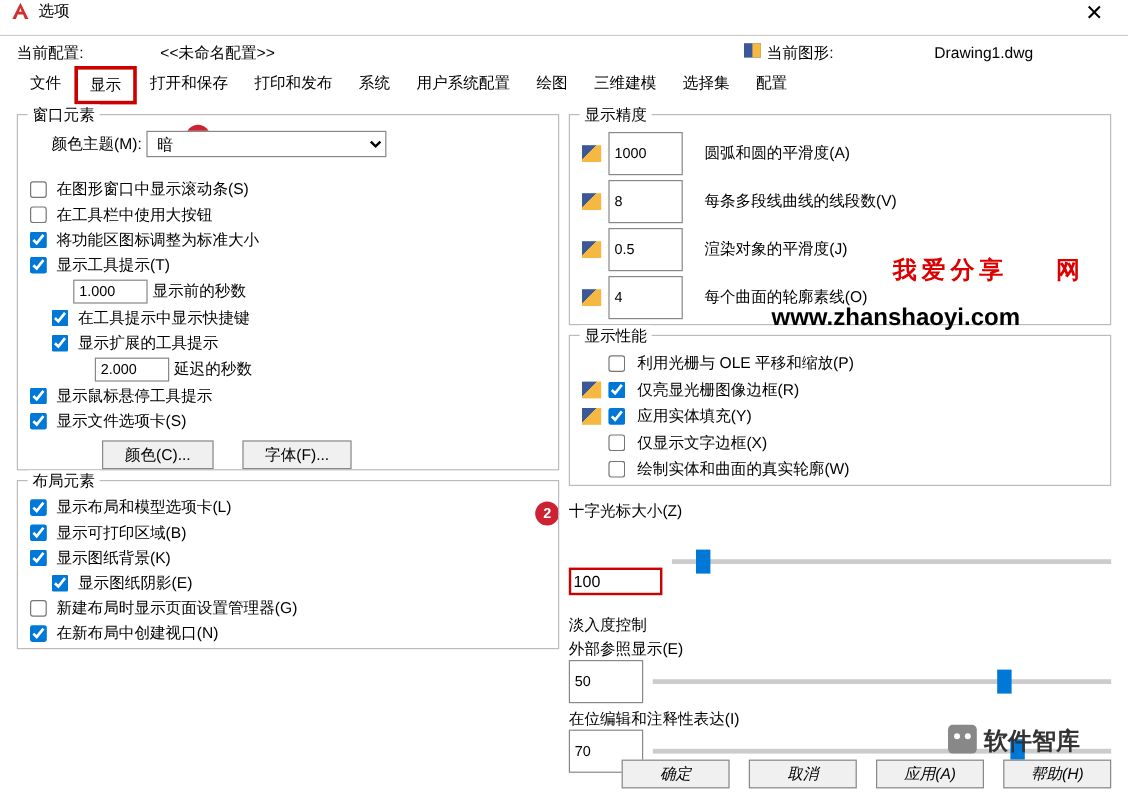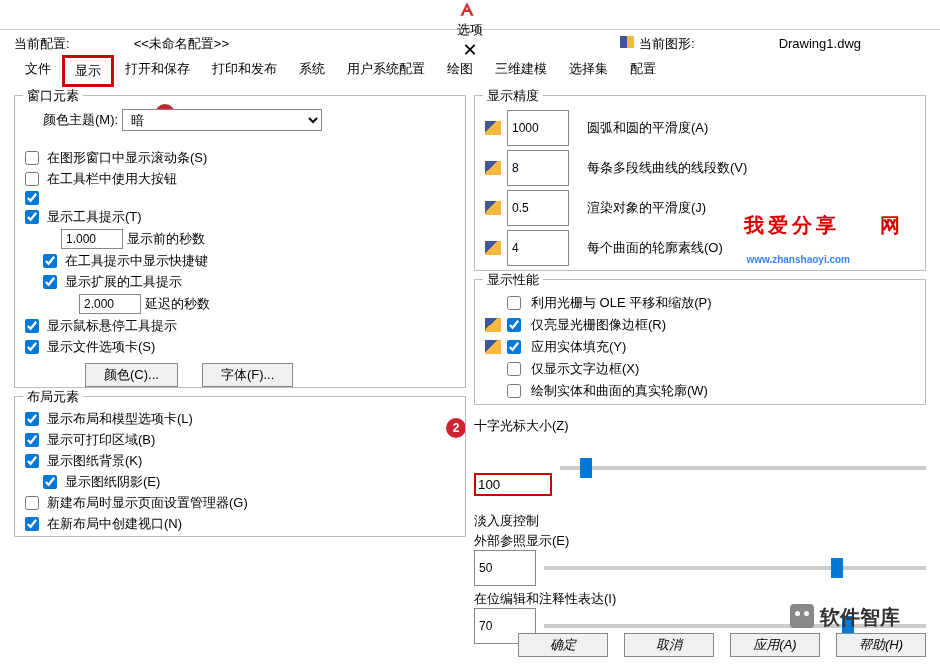--- a/index.html
+++ b/index.html
@@ -1,17 +1,17 @@
 <!DOCTYPE html>
 <html><head>
 <meta charset="utf-8">
 <style>
 * { box-sizing: border-box; margin: 0; padding: 0; font-family: "Microsoft YaHei", "SimSun", sans-serif; }
 body { background: #fff; width: 940px; height: 667px; font-size: 13px; color: #000; overflow: hidden; position: relative; }
-.titlebar { height: 30px; display: flex; align-items: center; padding: 0 8px; border-bottom: 1px solid #ccc; flex-direction: column; }
+.titlebar { height: 30px; display: flex; align-items: flex-start; padding: 0 8px; border-bottom: 1px solid #ccc; }
 .app-icon svg { width: 18px; height: 18px; margin-right: 6px; }
 .title-text { flex: 1; }
 .close-x { width: 40px; text-align: center; font-size: 18px; cursor: pointer; }
 .info-row { display: flex; padding: 4px 14px 2px; align-items: center; }
 .info-left { display: flex; align-items: center; gap: 4px; }
 .info-right { display: flex; align-items: center; margin-left: 390px; gap: 4px; }
 .dwg-icon svg { width: 16px; height: 16px; }
 .info-right .val { margin-left: 80px; }
 .tabs { display: flex; padding: 0 14px; }
 .tab { padding: 4px 10px; border: 1px solid transparent; cursor: pointer; }
@@ -36,21 +36,21 @@
 .prec-lbl { margin-left: 12px; }
 .cross-input-wrap { border: 2px solid #c00; padding: 2px; display: inline-block; margin-top: 34px; }
 .slider-row { display: flex; align-items: center; gap: 8px; }
 .slider-track { flex: 1; height: 4px; background: #ccc; position: relative; }
 .slider-thumb { position: absolute; top: -8px; width: 12px; height: 20px; background: #0078d7; }
 .badge { width: 20px; height: 20px; border-radius: 50%; background: #c23; color: #fff; font-size: 12px; display: inline-flex; align-items: center; justify-content: center; font-weight: bold; }
 .badge1 { position: absolute; left: 155px; top: 104px; }
 .badge2 { position: absolute; left: 446px; top: 418px; }
 .watermark1 { position: absolute; right: 100px; top: 212px; color: #d00; font-size: 20px; font-weight: bold; letter-spacing: 4px; }
 .watermark1b { position: absolute; right: 40px; top: 212px; color: #d00; font-size: 20px; font-weight: bold; }
-.watermark2 { position: absolute; right: 90px; top: 254px; color: #3b82f6; font-size: 10px; font-weight: bold; }
+.watermark2 { position: absolute; right: 90px; top: 254px; color: #000000; font-size: 20px; font-weight: bold; }
 .watermark3 { position: absolute; right: 40px; bottom: 36px; color: #333; font-size: 20px; display: flex; gap: 6px; font-weight: bold; }
 .wx-icon { width: 24px; height: 24px; background: #888; border-radius: 4px; position: relative; }
 .wx-icon::before { content: ""; position: absolute; left: 5px; top: 7px; width: 5px; height: 5px; background: #fff; border-radius: 50%; }
 .wx-icon::after { content: ""; position: absolute; right: 5px; top: 7px; width: 5px; height: 5px; background: #fff; border-radius: 50%; }
 .footer { position: absolute; bottom: 10px; right: 14px; display: flex; gap: 16px; }
 .footer .btn { width: 90px; font-style: italic; }
 .grp-no-border { border: none; }
 </style>
 </head>
 <body>
@@ -112,20 +112,21 @@
       <div class="row">
           <input type="checkbox" style="">
           <span>在图形窗口中显示滚动条(S)</span>
         </div>
       <div class="row">
           <input type="checkbox" style="">
           <span>在工具栏中使用大按钮</span>
         </div>
       <div class="row">
           <input type="checkbox" checked="" style="">
+          <span>将功能区图标调整为标准大小</span>
         </div>
       <div class="row">
           <input type="checkbox" checked="" style="">
           <span>显示工具提示(T)</span>
         </div>
       <div class="row indent2">
           <input type="text" class="num" value="1.000" style="">
           <span>显示前的秒数</span>
         </div>
       <div class="row indent1">

